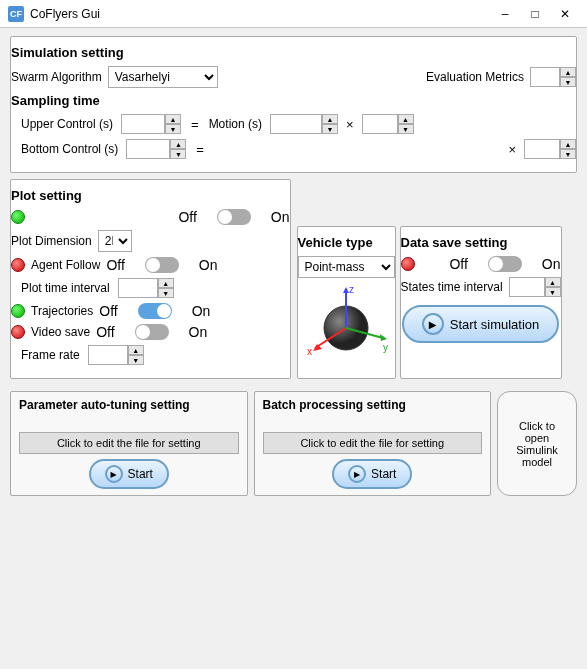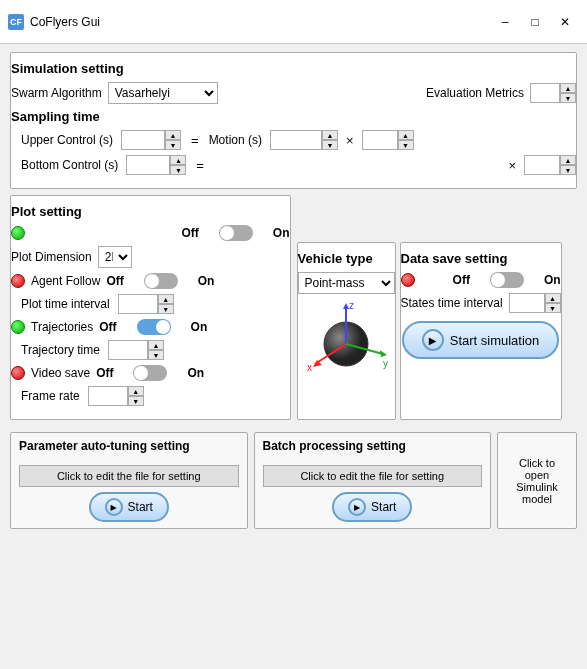--- a/index.html
+++ b/index.html
@@ -11,21 +11,21 @@
       height: 669px;
       overflow: hidden;
     }
     .title-bar {
       background: #fff;
       border-bottom: 1px solid #ccc;
       display: flex;
       align-items: center;
       justify-content: space-between;
       padding: 4px 8px;
-      height: 44px;
+      height: 28px;
     }
     .title-bar-left {
       display: flex;
       align-items: center;
       gap: 6px;
     }
     .title-icon {
       width: 16px;
       height: 16px;
       background: #4a90d9;
@@ -112,22 +112,21 @@
       border-radius: 50%;
       flex-shrink: 0;
     }
     .led-green { background: radial-gradient(circle at 35% 35%, #6eff6e, #00aa00); border: 1px solid #008800; }
     .led-red { background: radial-gradient(circle at 35% 35%, #ff8888, #cc0000); border: 1px solid #990000; }
 
     .toggle-switch {
       display: flex;
       align-items: center;
       gap: 20px;
-      font-size: 12px;
-      font-weight: bold;
+      font-size: 14px;
     }
     .toggle-track {
       width: 34px;
       height: 16px;
       background: #aaa;
       border-radius: 8px;
       position: relative;
       cursor: pointer;
     }
     .toggle-track.on { background: #5ba3e0; }
@@ -199,40 +198,41 @@
 
     .edit-btn {
       width: 100%;
       padding: 4px 6px;
       background: #e0e0e0;
       border: 1px solid #aaa;
       cursor: pointer;
       font-size: 11px;
       text-align: center;
       margin-bottom: 5px;
+      margin-top: 8px;
     }
 
     .sub-start-btn {
       background: linear-gradient(to bottom, #e8f4ff, #b8d8f8);
       border: 2px solid #6a9fc8;
       border-radius: 16px;
       padding: 4px 14px;
       cursor: pointer;
       display: flex;
       align-items: center;
       gap: 5px;
       font-size: 12px;
       margin: 0 auto;
     }
 
     .simulink-box {
       border: 1px solid #aaa;
       background: #f8f8f8;
       padding: 6px 8px;
-      border-radius: 2px;
+      border-radius: 13px;
       width: 80px;
       display: flex;
       align-items: center;
       justify-content: center;
       text-align: center;
       font-size: 11px;
       cursor: pointer;
     }
 
     .eq-sign { font-size: 13px; padding: 0 2px; }
@@ -382,30 +382,20 @@
         <span class="label">Trajectories</span>
         <div class="toggle-switch">
           <span>Off</span>
           <div class="toggle-track on">
             <div class="toggle-thumb"></div>
           </div>
           <span>On</span>
         </div>
       </div>
 
-      <div class="row indented">
-        <span class="label">Trajectory time</span>
-        <div class="spin-container">
-          <input class="spin-input" type="text" style="width: 40px;">
-          <div class="spin-btns">
-            <button class="spin-btn">▲</button>
-            <button class="spin-btn">▼</button>
-          </div>
-        </div>
-      </div>
 
       <div class="row">
         <div class="led led-red"></div>
         <span class="label">Video save</span>
         <div class="toggle-switch">
           <span>Off</span>
           <div class="toggle-track">
             <div class="toggle-thumb"></div>
           </div>
           <span>On</span>

